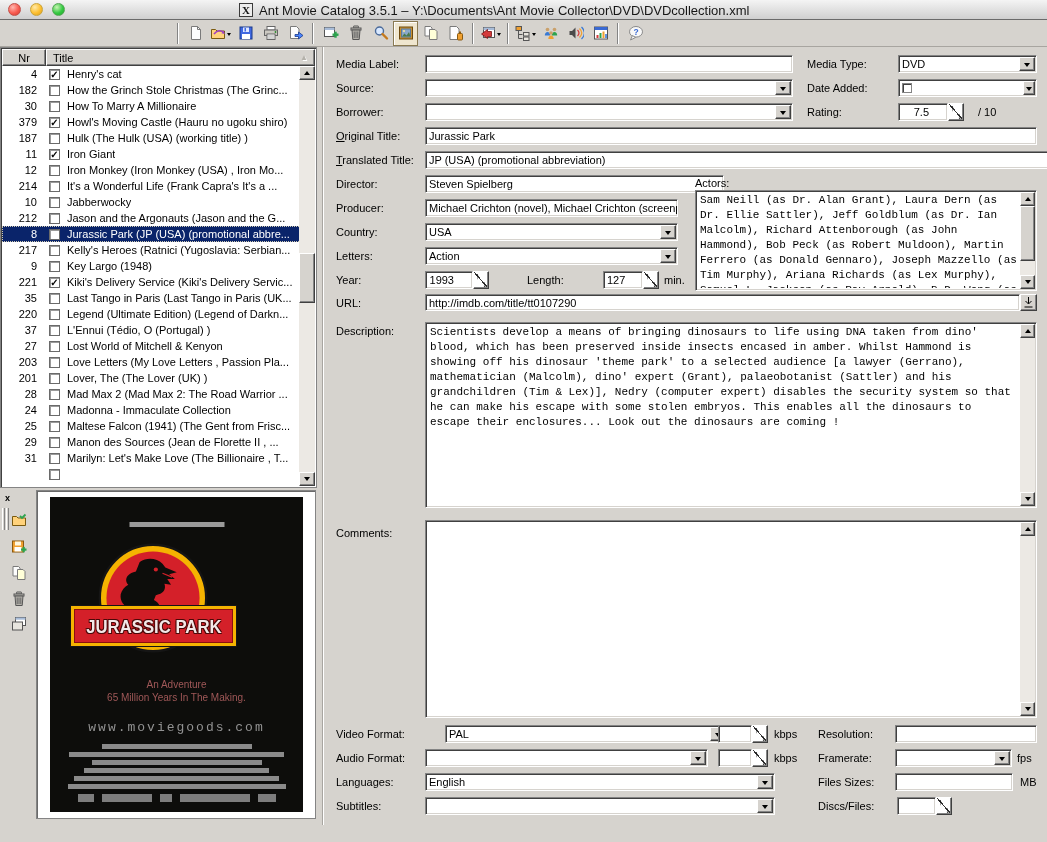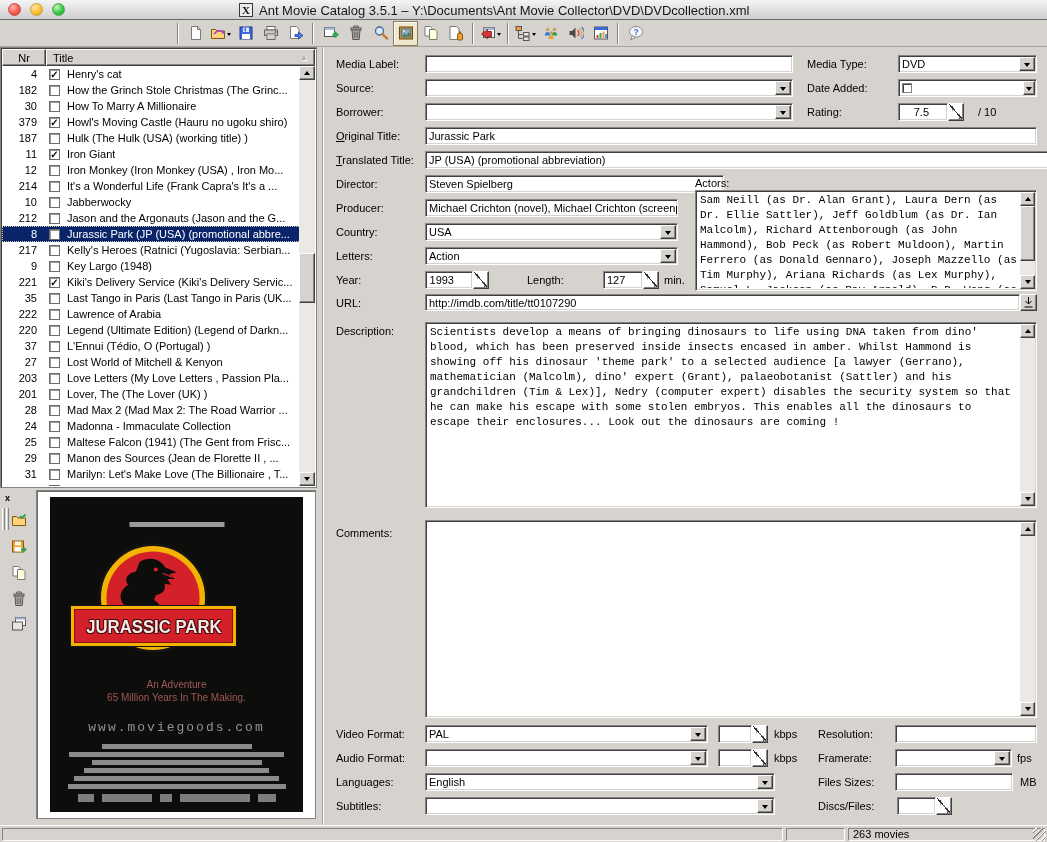--- a/index.html
+++ b/index.html
@@ -389,25 +389,20 @@
           <span class="lnr">221</span>
           <span class="lcheck on">✓</span>
           <span class="ltitle">Kiki's Delivery Service (Kiki's Delivery Servic...</span>
         </div>
         <div class="lrow">
           <span class="lnr">35</span>
           <span class="lcheck"></span>
           <span class="ltitle">Last Tango in Paris (Last Tango in Paris (UK...</span>
         </div>
         <div class="lrow">
-          <span class="lnr">222</span>
-          <span class="lcheck"></span>
-          <span class="ltitle">Lawrence of Arabia</span>
-        </div>
-        <div class="lrow">
           <span class="lnr">220</span>
           <span class="lcheck"></span>
           <span class="ltitle">Legend (Ultimate Edition) (Legend of Darkn...</span>
         </div>
         <div class="lrow">
           <span class="lnr">37</span>
           <span class="lcheck"></span>
           <span class="ltitle">L'Ennui (Tédio, O (Portugal) )</span>
         </div>
         <div class="lrow">
@@ -665,21 +660,21 @@
       <div class="sb-btn up">
           <span class="arr-up"></span>
         </div>
       <div class="sb-btn down">
           <span class="arr-dn"></span>
         </div>
     </div>
   </div>
 
   <div class="lbl" style="left:336px;top:728px">Video Format:</div>
-  <div class="field sunken combo" style="left:425px;top:725px;width:283px"><span>PAL</span><span class="dd-btn">
+  <div class="field sunken combo" style="left:445px;top:725px;width:283px"><span>PAL</span><span class="dd-btn">
         <span class="arr"></span>
       </span></div>
   <div class="field sunken num" style="left:718px;top:725px;width:34px"><span></span></div>
   <div class="spin" style="left:752px;top:725px"></div>
   <div class="lbl" style="left:774px;top:728px">kbps</div>
 
   <div class="lbl" style="left:336px;top:752px">Audio Format:</div>
   <div class="field sunken combo" style="left:425px;top:749px;width:283px"><span></span><span class="dd-btn">
         <span class="arr"></span>
       </span></div>
@@ -707,22 +702,14 @@
   <div class="lbl" style="left:1017px;top:752px">fps</div>
 
   <div class="lbl" style="left:818px;top:776px">Files Sizes:</div>
   <div class="field sunken" style="left:895px;top:773px;width:118px"><span></span></div>
   <div class="lbl" style="left:1020px;top:776px">MB</div>
 
   <div class="lbl" style="left:818px;top:800px">Discs/Files:</div>
   <div class="field sunken num" style="left:897px;top:797px;width:39px"><span></span></div>
   <div class="spin" style="left:936px;top:797px"></div>
 
-  <div class="statusbar">
-    <div class="sb-panel" style="left:2px;width:781px"></div>
-    <div class="sb-panel" style="left:786px;width:59px"></div>
-    <div class="sb-panel" style="left:848px;width:197px">
-      <span>263 movies</span>
-    </div>
-    <div class="grip"></div>
-  </div>
 
 </div>
 
 </body></html>

